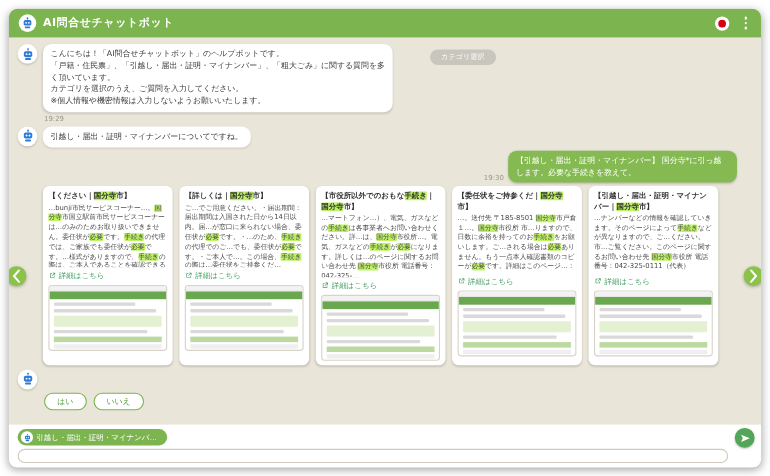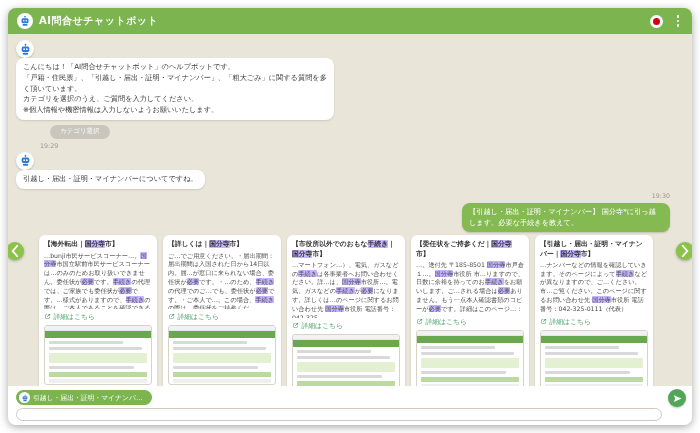--- a/index.html
+++ b/index.html
@@ -10,39 +10,39 @@
   
   .hdr { height:26px; background:#7cb54f; display:flex; align-items:center; padding:0 9px; gap:6px; flex:none; }
   .hdr-avatar { width:16px; height:16px; border-radius:50%; background:#fff; display:grid; place-items:center; flex:none; }
   .hdr-title { color:#fff; font-size:10px; font-weight:bold; letter-spacing:.5px; }
   .flag { margin-left:auto; width:13px; height:13px; border-radius:50%; background:#fff; position:relative; flex:none; }
   .flag::after { content:""; position:absolute; left:3px; top:3px; width:7px; height:7px; border-radius:50%; background:#d7000f; }
   .kebab { width:10px; display:flex; flex-direction:column; align-items:center; gap:2px; margin-left:4px; }
   .kebab i { width:2.5px; height:2.5px; border-radius:50%; background:#fff; }
   
   .chat { flex:1; padding:6px 8px 2px 8px; position:relative; overflow:hidden; }
-  .row { display:flex; align-items:flex-start; margin-bottom:3px;flex-direction:column; }
+  .row { display:flex; align-items:flex-start; margin-bottom:3px; }
   .avatar { width:18px; height:18px; border-radius:50%; background:#fff; box-shadow:0 1px 2px rgba(0,0,0,.2);
             display:grid; place-items:center; flex:none; margin-right:5px; }
   .bubble { background:#fff; border-radius:8px; padding:4px 7px; font-size:7.2px; line-height:1.5; color:#3a3a3a;
             box-shadow:0 1px 2px rgba(0,0,0,.13); white-space:pre-line; }
   .bubble.greeting { max-width:318px; }
   .disabled-pill { background:#c9c6bd; color:#fff; border:none; border-radius:8px; font-size:6.5px; padding:2.5px 10px;
                    margin-left:34px; margin-top:5px; }
   .time { font-size:6.3px; color:#9a968a; margin:2px 0 3px 24px; }
   .row.user { justify-content:flex-end; align-items:flex-end; gap:4px; margin-right:14px; }
   .time-inline { font-size:6.3px; color:#9a968a; }
   .bubble.user { background:#85ba52; color:#fff; max-width:208px; box-shadow:0 1px 2px rgba(0,0,0,.18); }
   
   .carousel { display:flex; gap:6px; margin-left:23px; margin-bottom:4px; }
   .card { width:118px; flex:none; background:#fff; border-radius:6px; padding:5px 5px 4px; box-shadow:0 1px 2px rgba(0,0,0,.15);
           display:flex; flex-direction:column; }
   .card-title { font-size:6.8px; font-weight:bold; line-height:1.35; color:#333; }
   .card-body { font-size:6.2px; line-height:1.42; color:#4a4a4a; margin-top:2px; max-height:57px; overflow:hidden; }
-  .hl { background:#c4b5fd; border-radius:1px; }
+  .hl { background:#bef264; border-radius:1px; }
   .card-link { display:flex; align-items:center; gap:2.5px; color:#3e9b5e; font-size:6.8px; margin:3px 0 3px; cursor:pointer; }
   .card-preview { border:1px solid #d7d3c7; border-radius:3px; height:60px; overflow:hidden; background:#fff; }
   .pv-top { height:5px; background:#f2f2f2; border-bottom:1px solid #e6e6e6; }
   .pv-nav { height:7px; background:#69a84f; }
   .pv-line { height:3px; background:#d9d9d9; border-radius:1px; margin:3px 4px 0; }
   .pv-box { height:10px; background:#e4f0d2; margin:3px 4px 0; border-radius:1px; }
   .pv-th { height:5px; background:#bcd9a0; margin:3px 4px 0; }
   .pv-tr { height:4px; background:#efefef; margin:2px 4px 0; }
   
   .arrow { position:absolute; top:208px; width:18px; height:18px; border-radius:50%; background:#8bc34a;
@@ -125,21 +125,21 @@
       <div class="bubble">引越し・届出・証明・マイナンバーについてですね。</div>
     </div>
 
     <div class="row user">
       <span class="time-inline">19:30</span>
       <div class="bubble user">【引越し・届出・証明・マイナンバー】 国分寺*に引っ越します。必要な手続きを教えて。</div>
     </div>
 
     <div class="carousel">
         <div class="card">
-          <div class="card-title"><span>【海外転出｜</span><span class="hl">国分寺</span><span>市】</span></div>
+          <div class="card-title"><span>【ください｜</span><span class="hl">国分寺</span><span>市】</span></div>
           <div class="card-body"><span>…bunji市民サービスコーナー…。</span><span class="hl">国分寺</span><span>市国立駅前市民サービスコーナーは…のみのためお取り扱いできません。委任状が</span><span class="hl">必要</span><span>です。</span><span class="hl">手続き</span><span>の代理では、ご家族でも委任状が</span><span class="hl">必要</span><span>です。…様式がありますので、</span><span class="hl">手続き</span><span>の際は、ご本人であることを確認できる書類を…。委任状をご持参くだ…</span></div>
           <div class="card-link">
             <svg viewBox="0 0 24 24" width="7" height="7">
               <path d="M5 5h6v2H7v10h10v-4h2v6H5z" fill="#3e9b5e"></path>
               <path d="M13 3h8v8h-2V6.4l-7.3 7.3-1.4-1.4L17.6 5H13z" fill="#3e9b5e"></path>
             </svg>
             <span>詳細はこちら</span>
           </div>
           <div class="card-preview">
             <div class="pv-top"></div>

